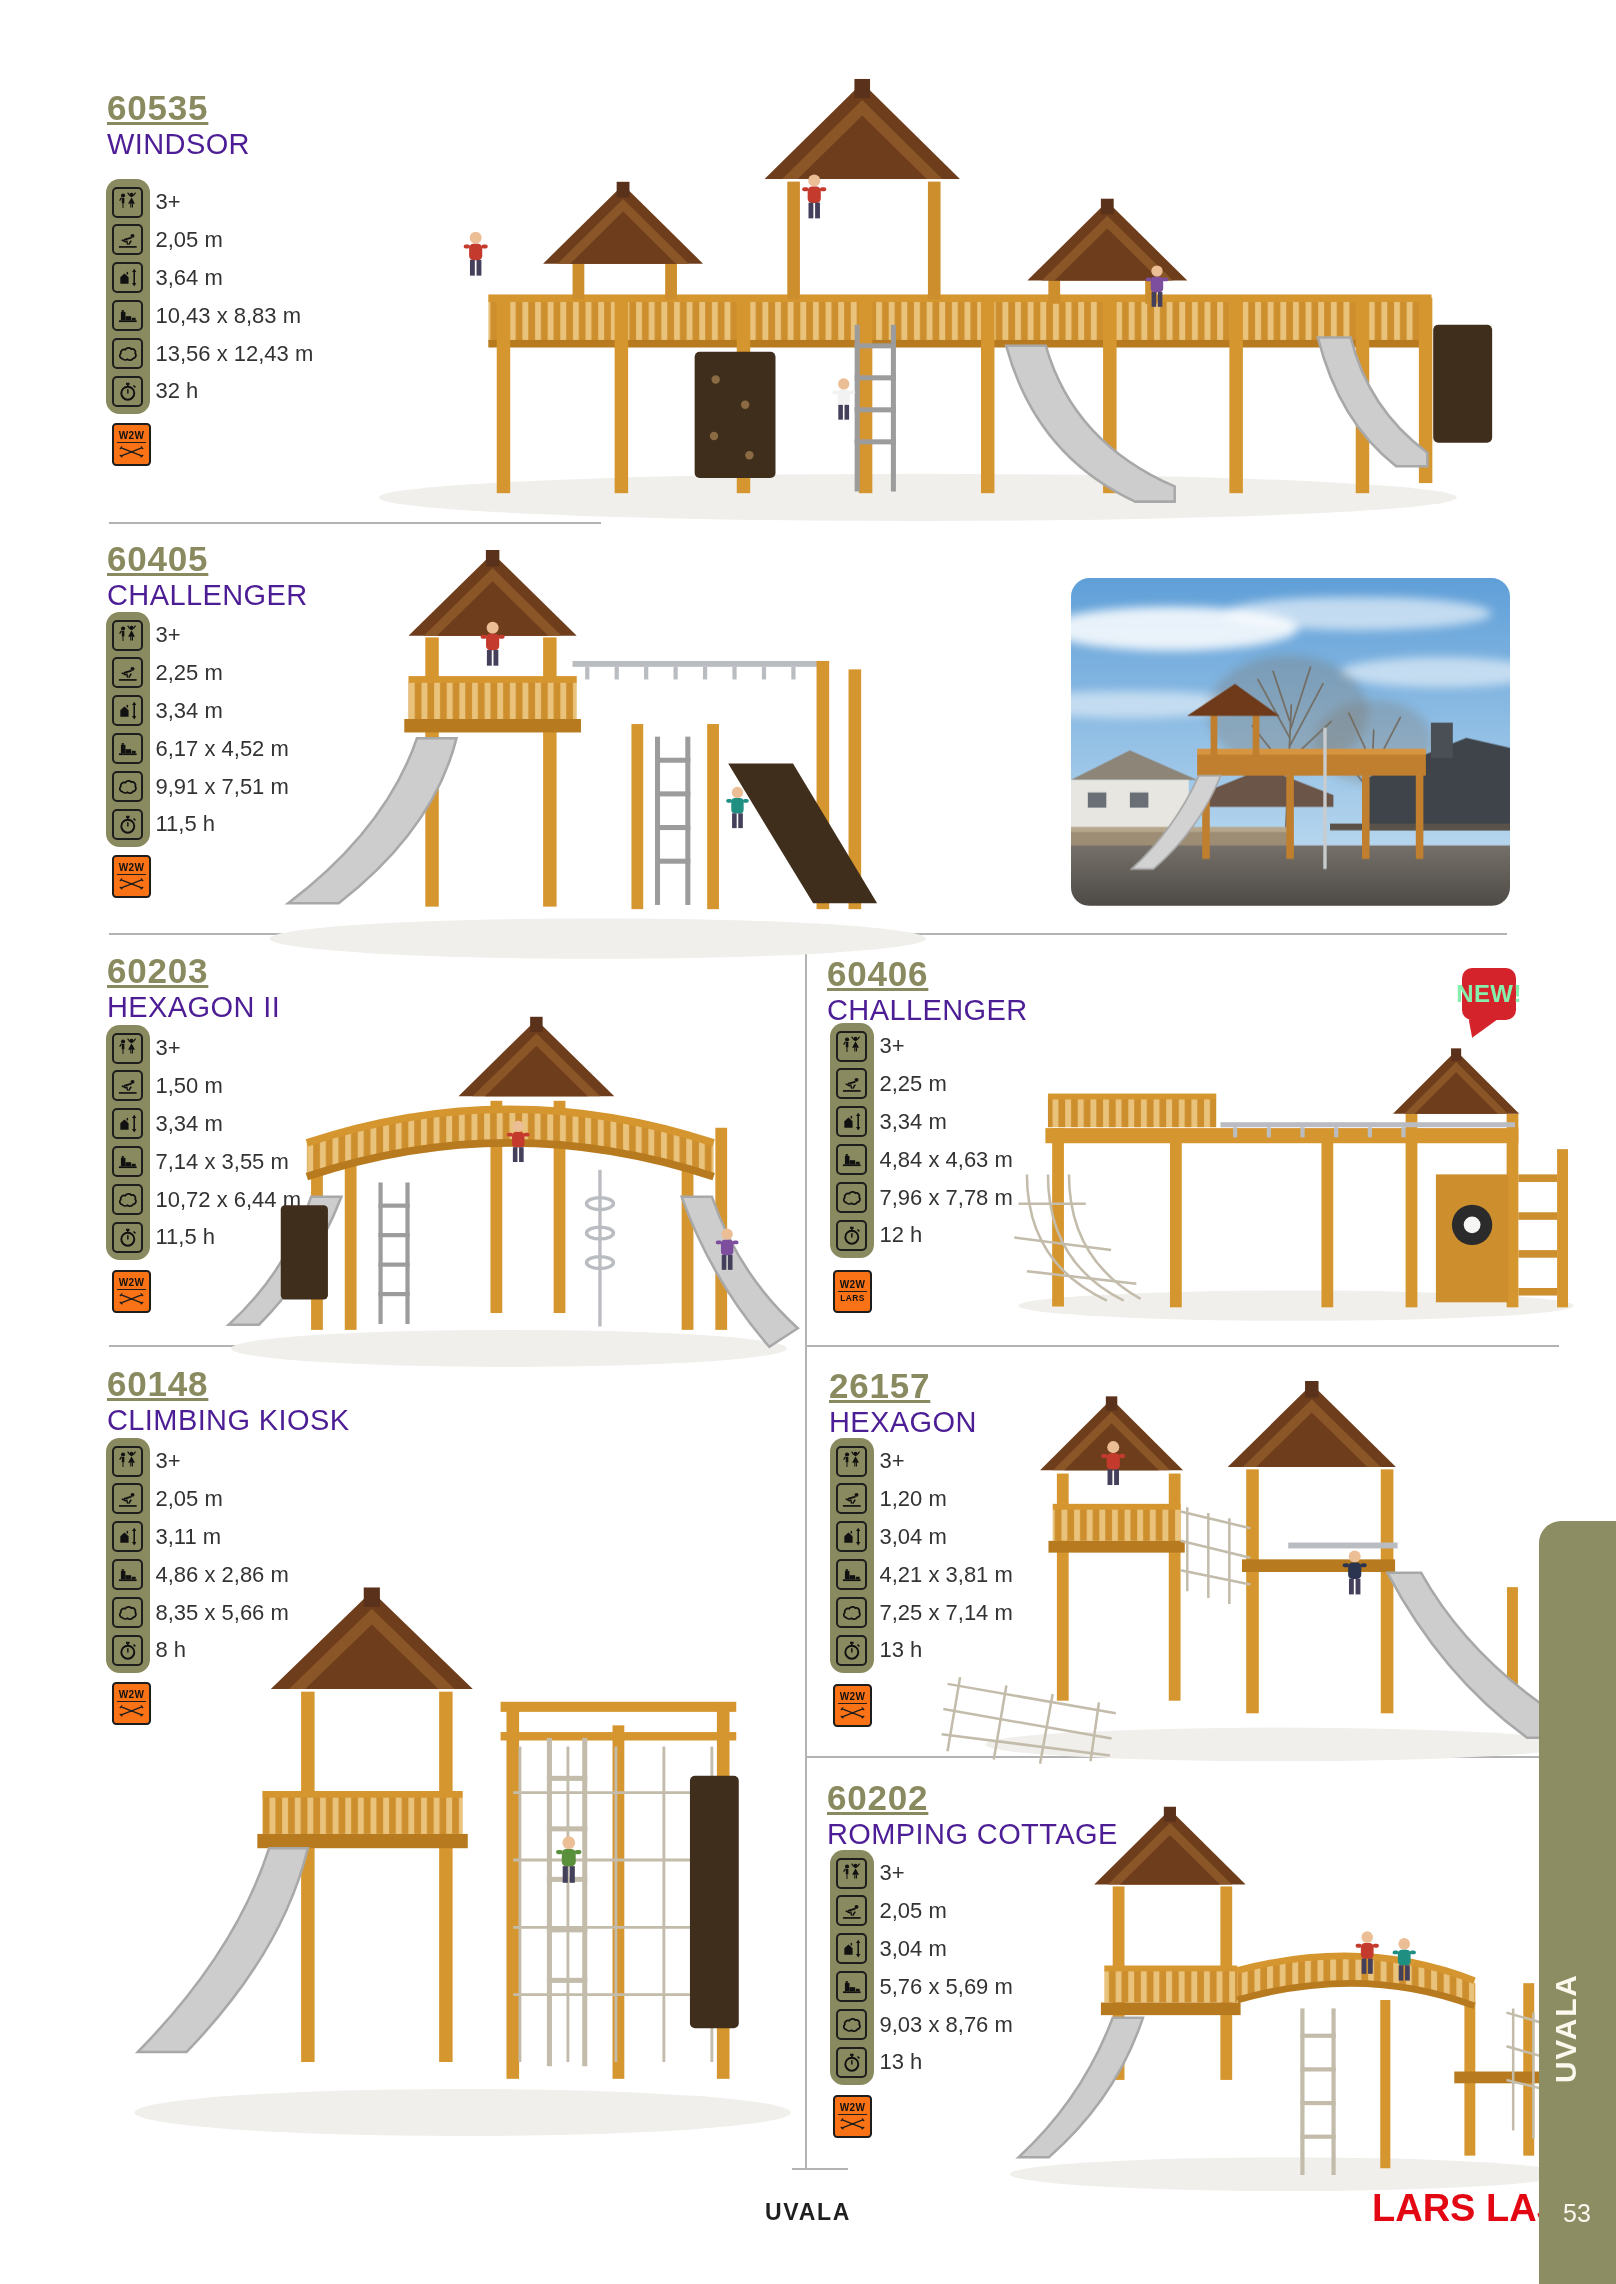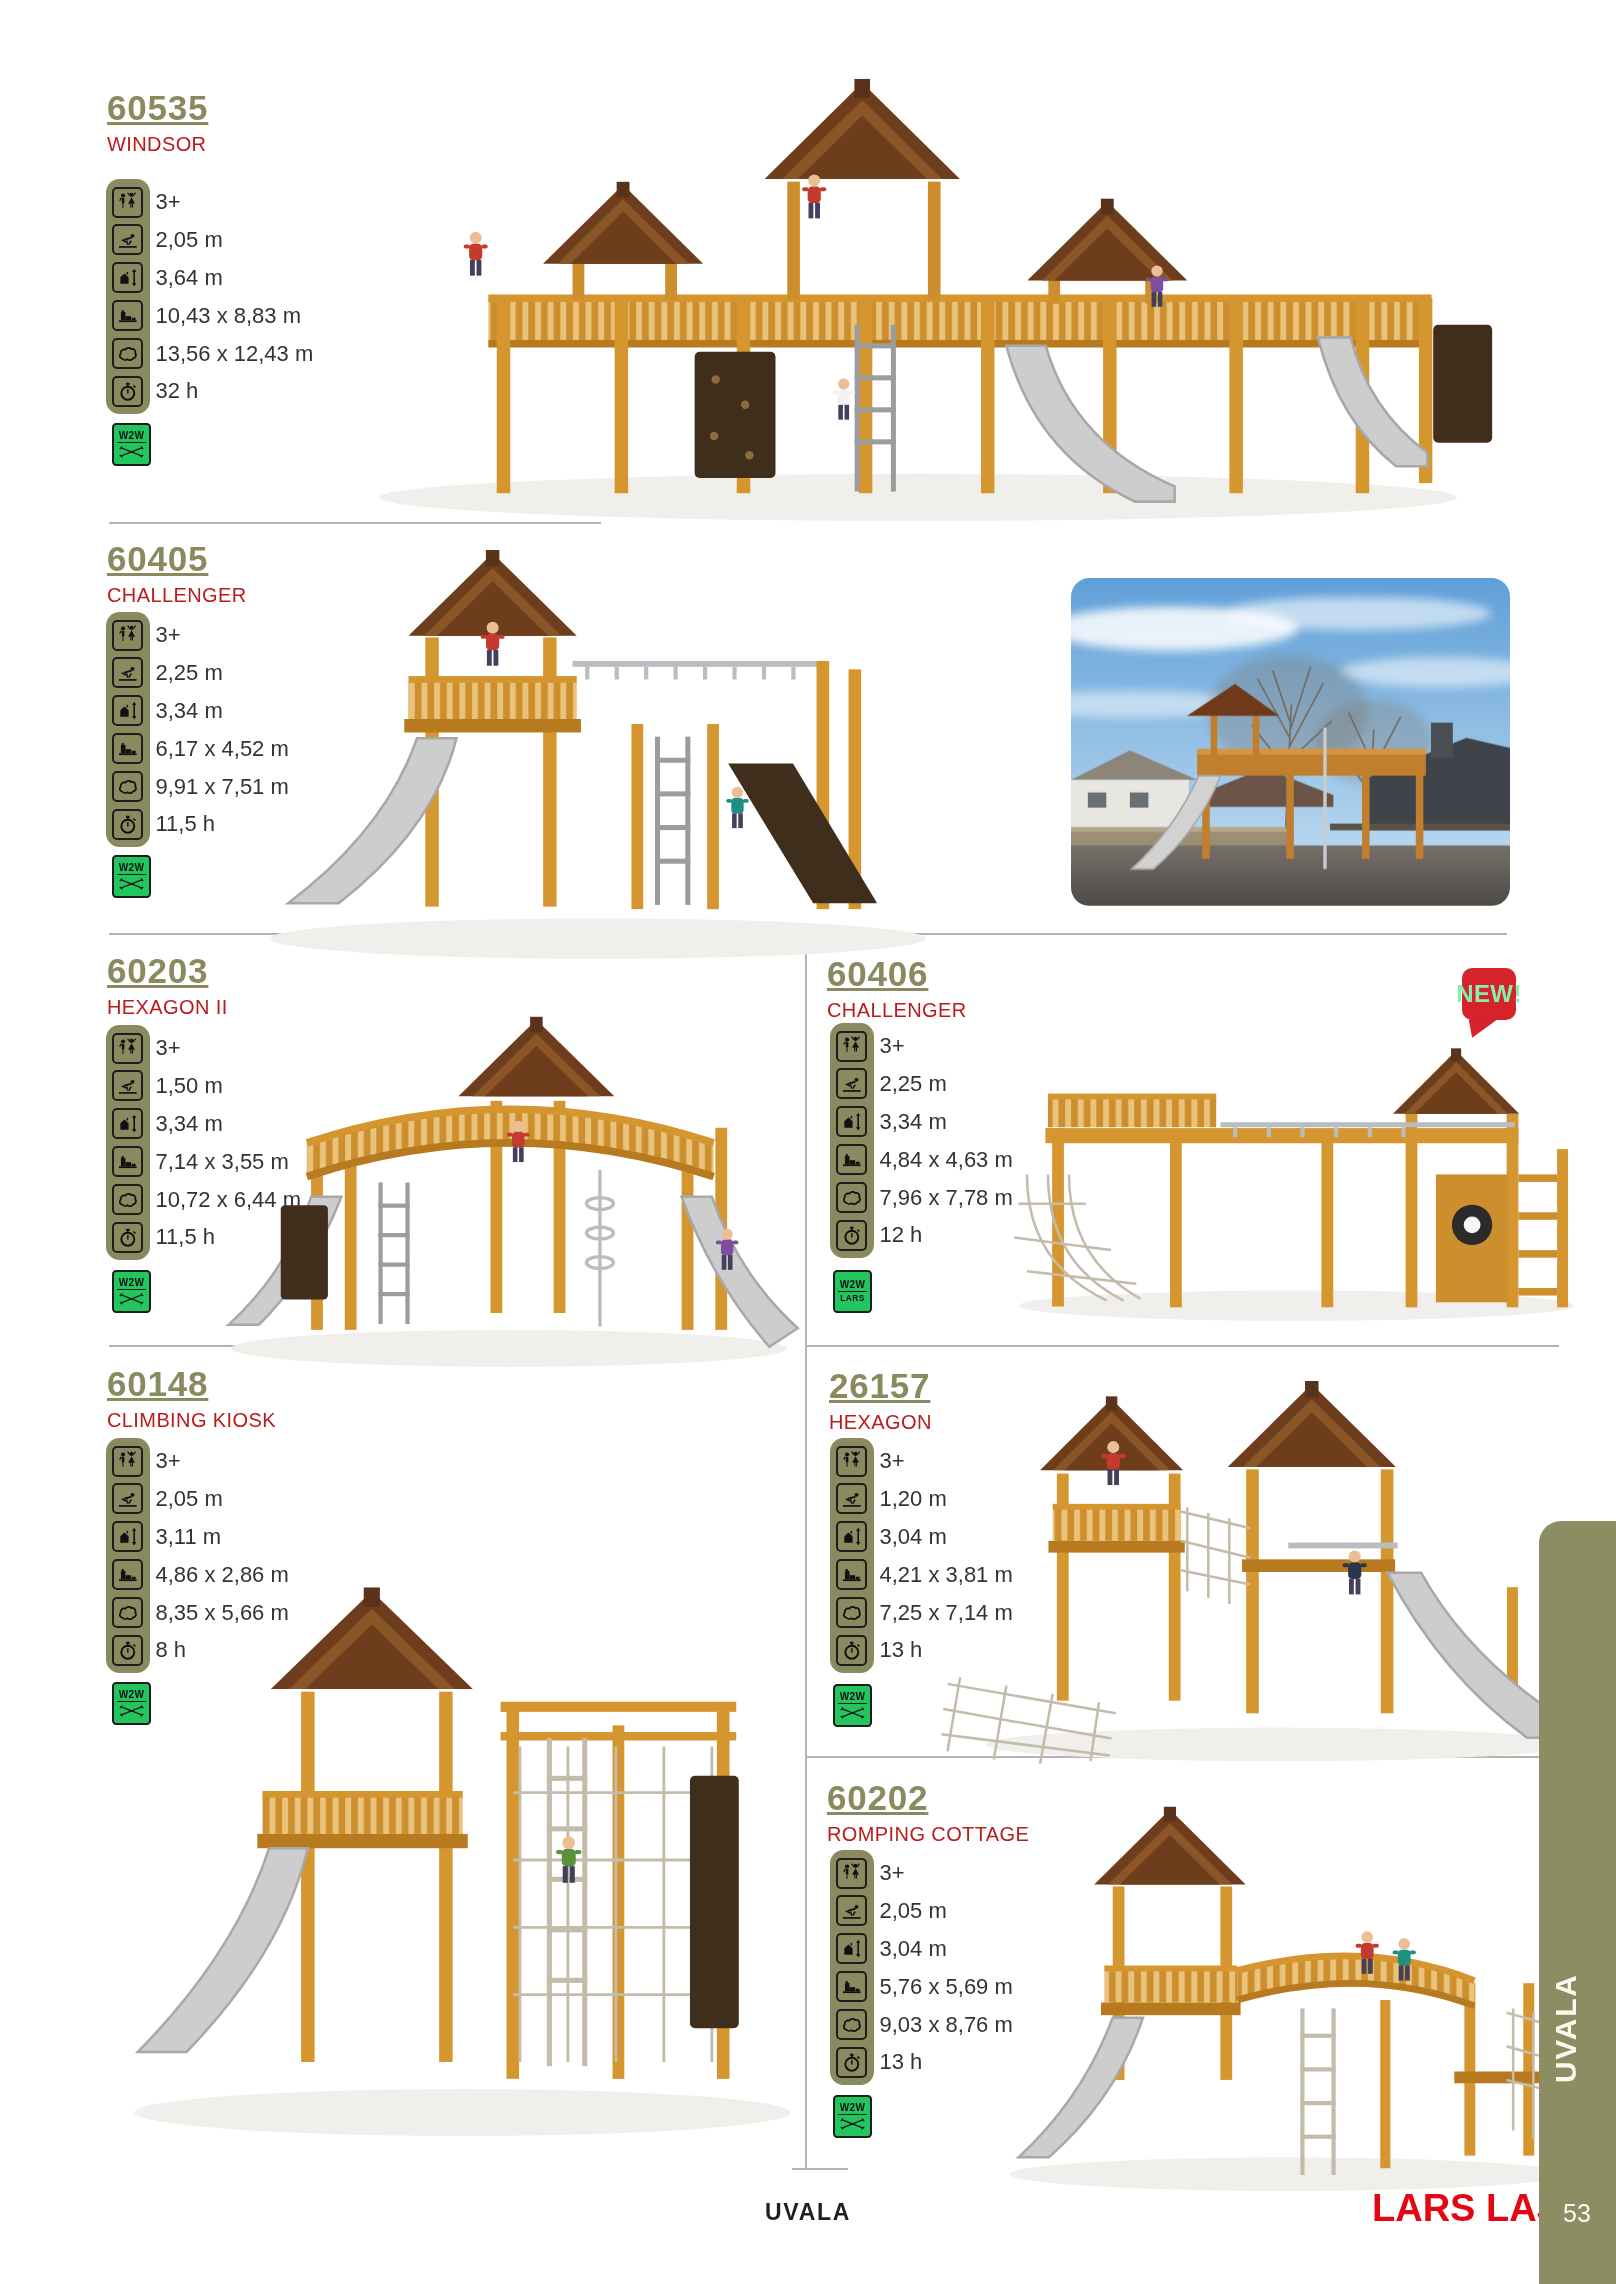--- a/index.html
+++ b/index.html
@@ -1,32 +1,32 @@
 <!DOCTYPE html>
 <html style="font-size:13.5px"><head>
 <meta charset="utf-8">
 <style>
   html,body{margin:0;padding:0;background:#ffffff;}
   body{width:1616px;height:2284px;position:relative;overflow:hidden;
        font-family:"Liberation Sans","DejaVu Sans",sans-serif;color:#333;}
   .abs{position:absolute;}
   
   .p-code{font-size:35px;font-weight:700;color:#8A8A60;letter-spacing:0.8px;line-height:39px;text-decoration:underline;}
-  .p-name{font-size:20px;color:#b91c1c;letter-spacing:0.4px;line-height:29px;margin-top:2.5px;white-space:nowrap;}
+  .p-name{font-size:29px;color:#4c1d95;letter-spacing:0.4px;line-height:29px;margin-top:2.5px;white-space:nowrap;}
   
   .specs{position:absolute;display:flex;flex-direction:column;gap:5.9px;padding-left:5.9px;}
   .specs::before{content:"";position:absolute;left:0;top:-6.7px;width:44px;height:calc(100% + 13.5px);
                  background:#8A8A60;border-radius:13.5px;z-index:0;}
   .spec-row{position:relative;display:flex;align-items:center;gap:12.6px;z-index:1;height:32px;}
   .icon-box{width:27px;height:27px;border:2.5px solid #1d1d1d;border-radius:5px;flex:0 0 auto;
             display:flex;align-items:center;justify-content:center;box-sizing:content-box;}
   .icon-box svg{width:23.6px;height:23.6px;display:block;}
   .spec-value{font-size:22px;color:#333;white-space:nowrap;}
   
-  .w2w{position:absolute;width:35px;height:39px;background:#22c55e;border:2.5px solid #1d1d1d;border-radius:4.2px;
+  .w2w{position:absolute;width:35px;height:39px;background:#f97316;border:2.5px solid #1d1d1d;border-radius:4.2px;
        display:flex;flex-direction:column;align-items:center;justify-content:center;gap:2.5px;z-index:3;}
   .w2w .t{font-size:10px;font-weight:700;letter-spacing:0.4px;color:#111;
           border-bottom:1.7px solid #1d1d1d;padding:0 1.7px 0.8px;line-height:10px;}
   .w2w .t2{font-size:8.4px;font-weight:700;letter-spacing:0.4px;color:#111;line-height:9.3px;}
   
   .hline{position:absolute;height:1.7px;background:#b3b3b3;z-index:1;}
   .vline{position:absolute;width:1.7px;background:#b3b3b3;z-index:1;}
   
   .new-badge{position:absolute;left:1462px;top:968px;width:54px;height:52px;background:#d5232b;border-radius:10px;
              display:flex;align-items:center;justify-content:center;z-index:5;}

